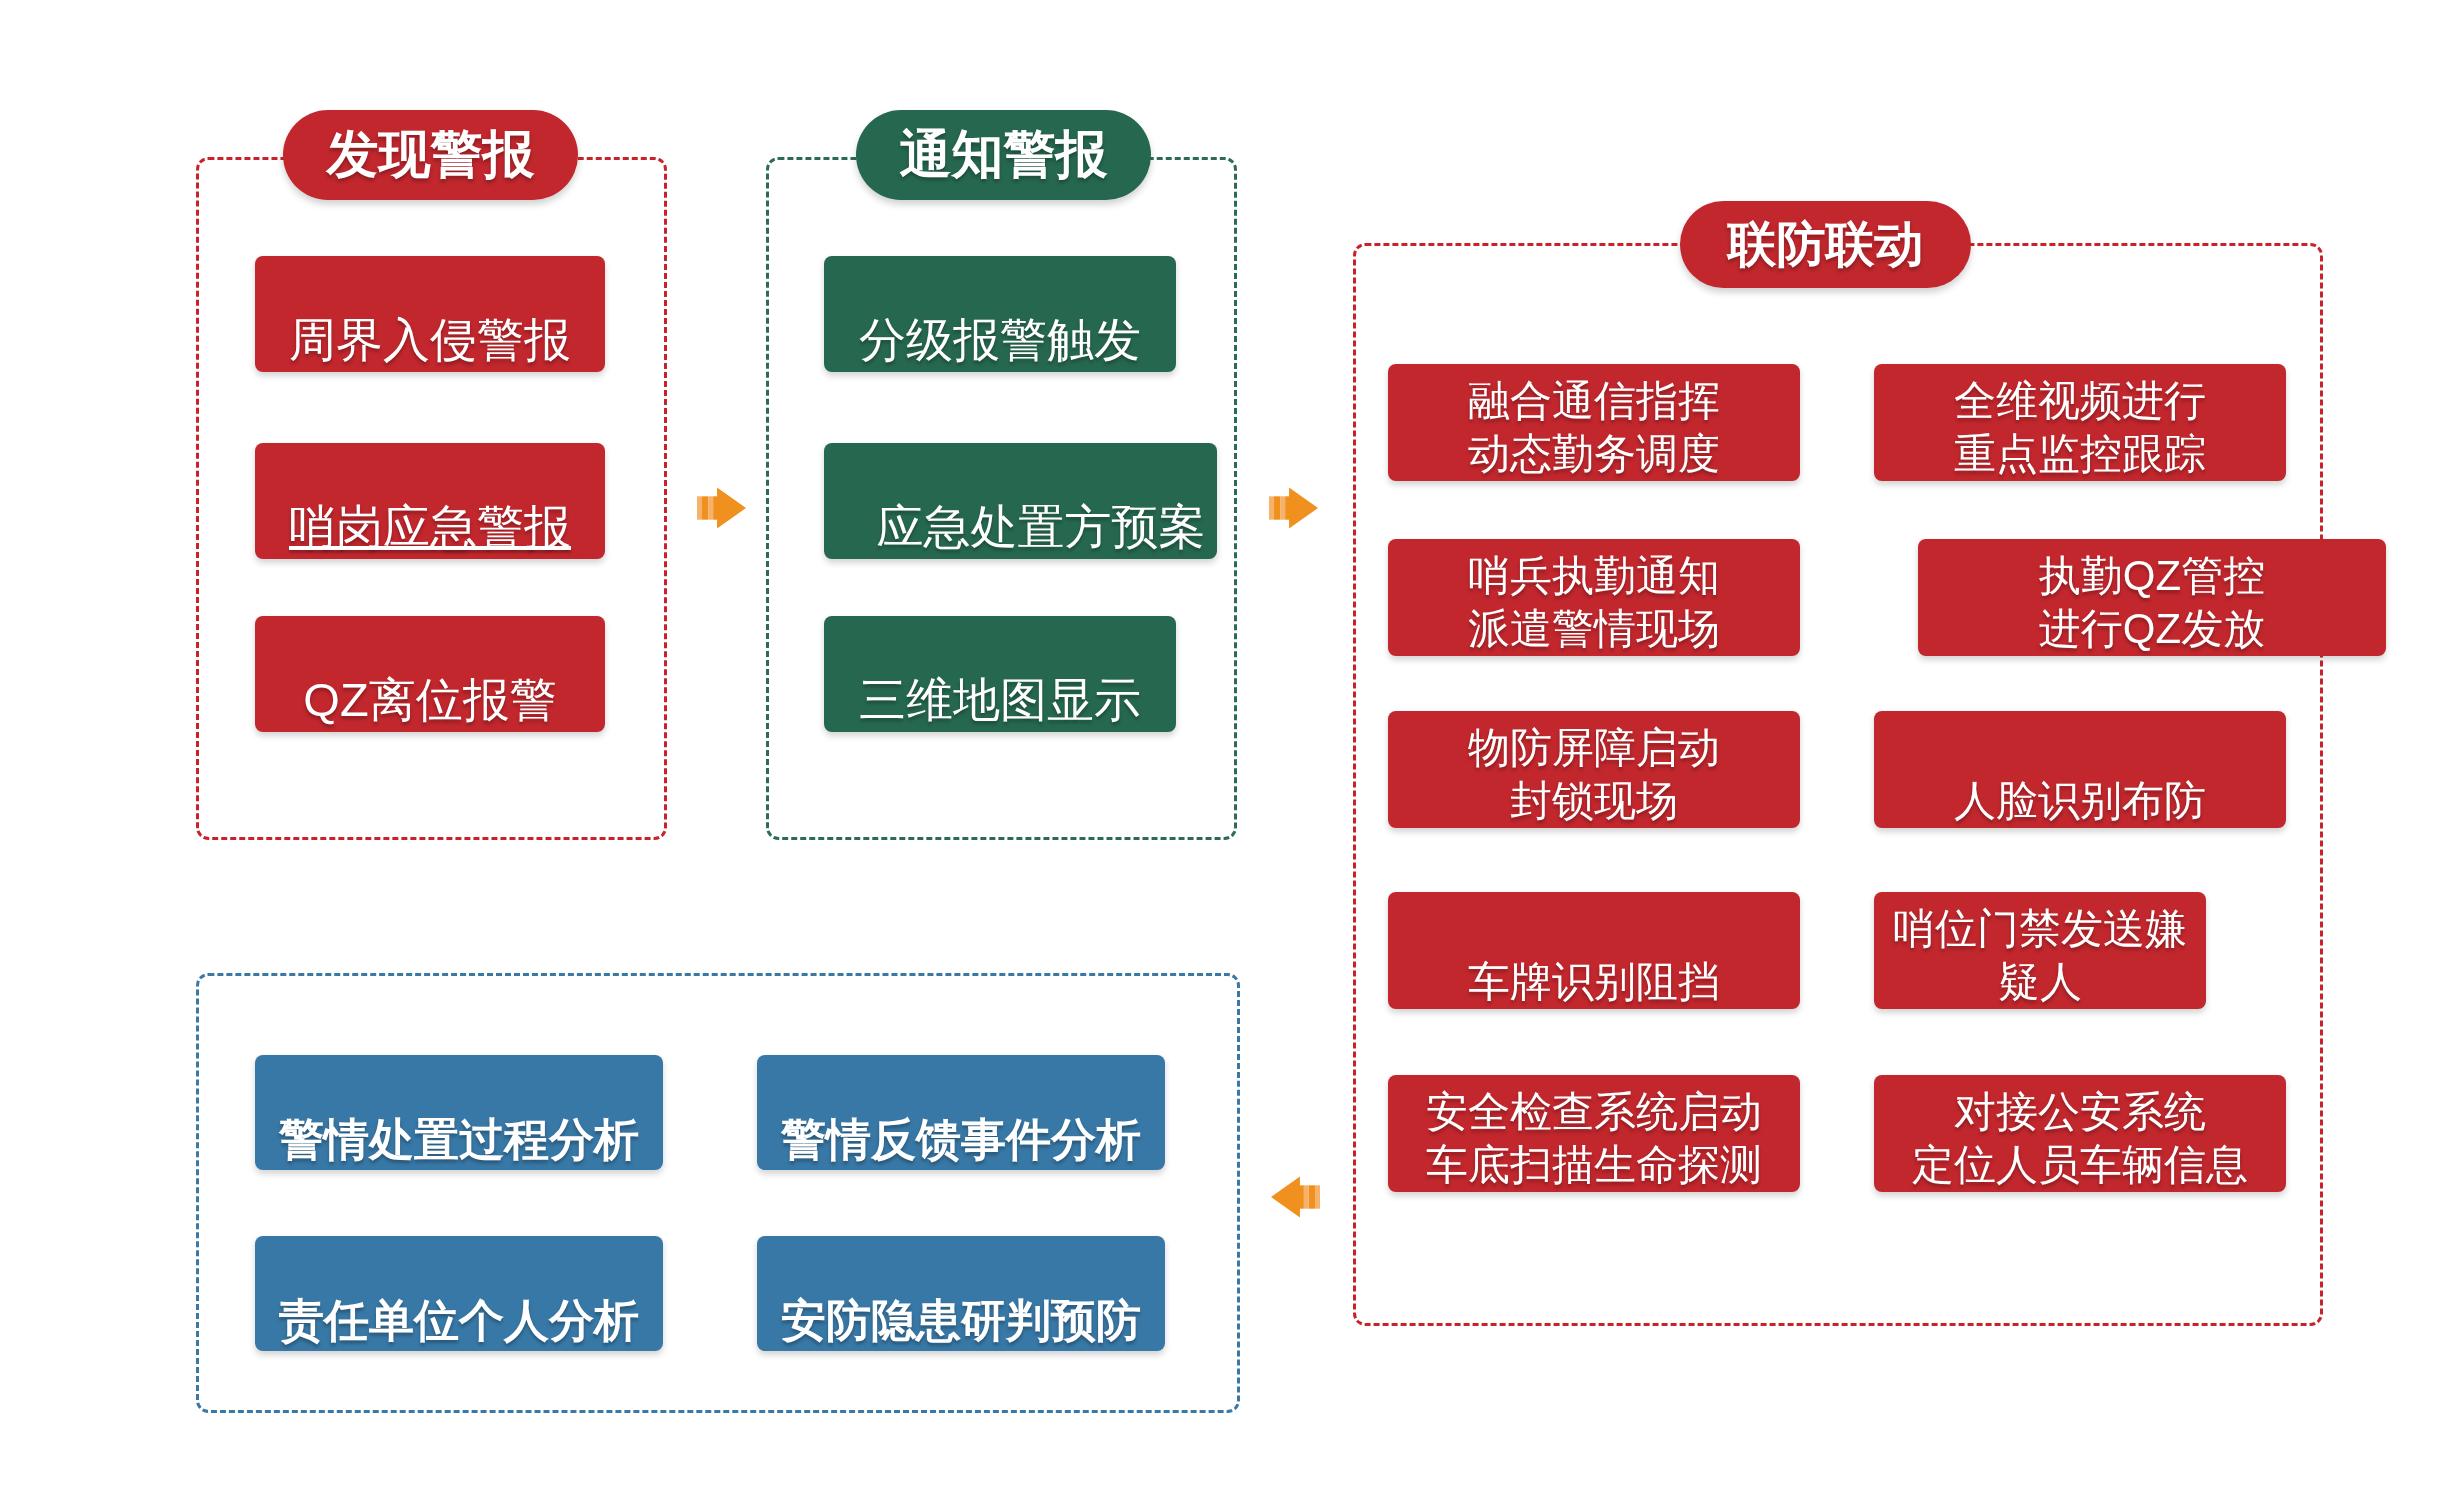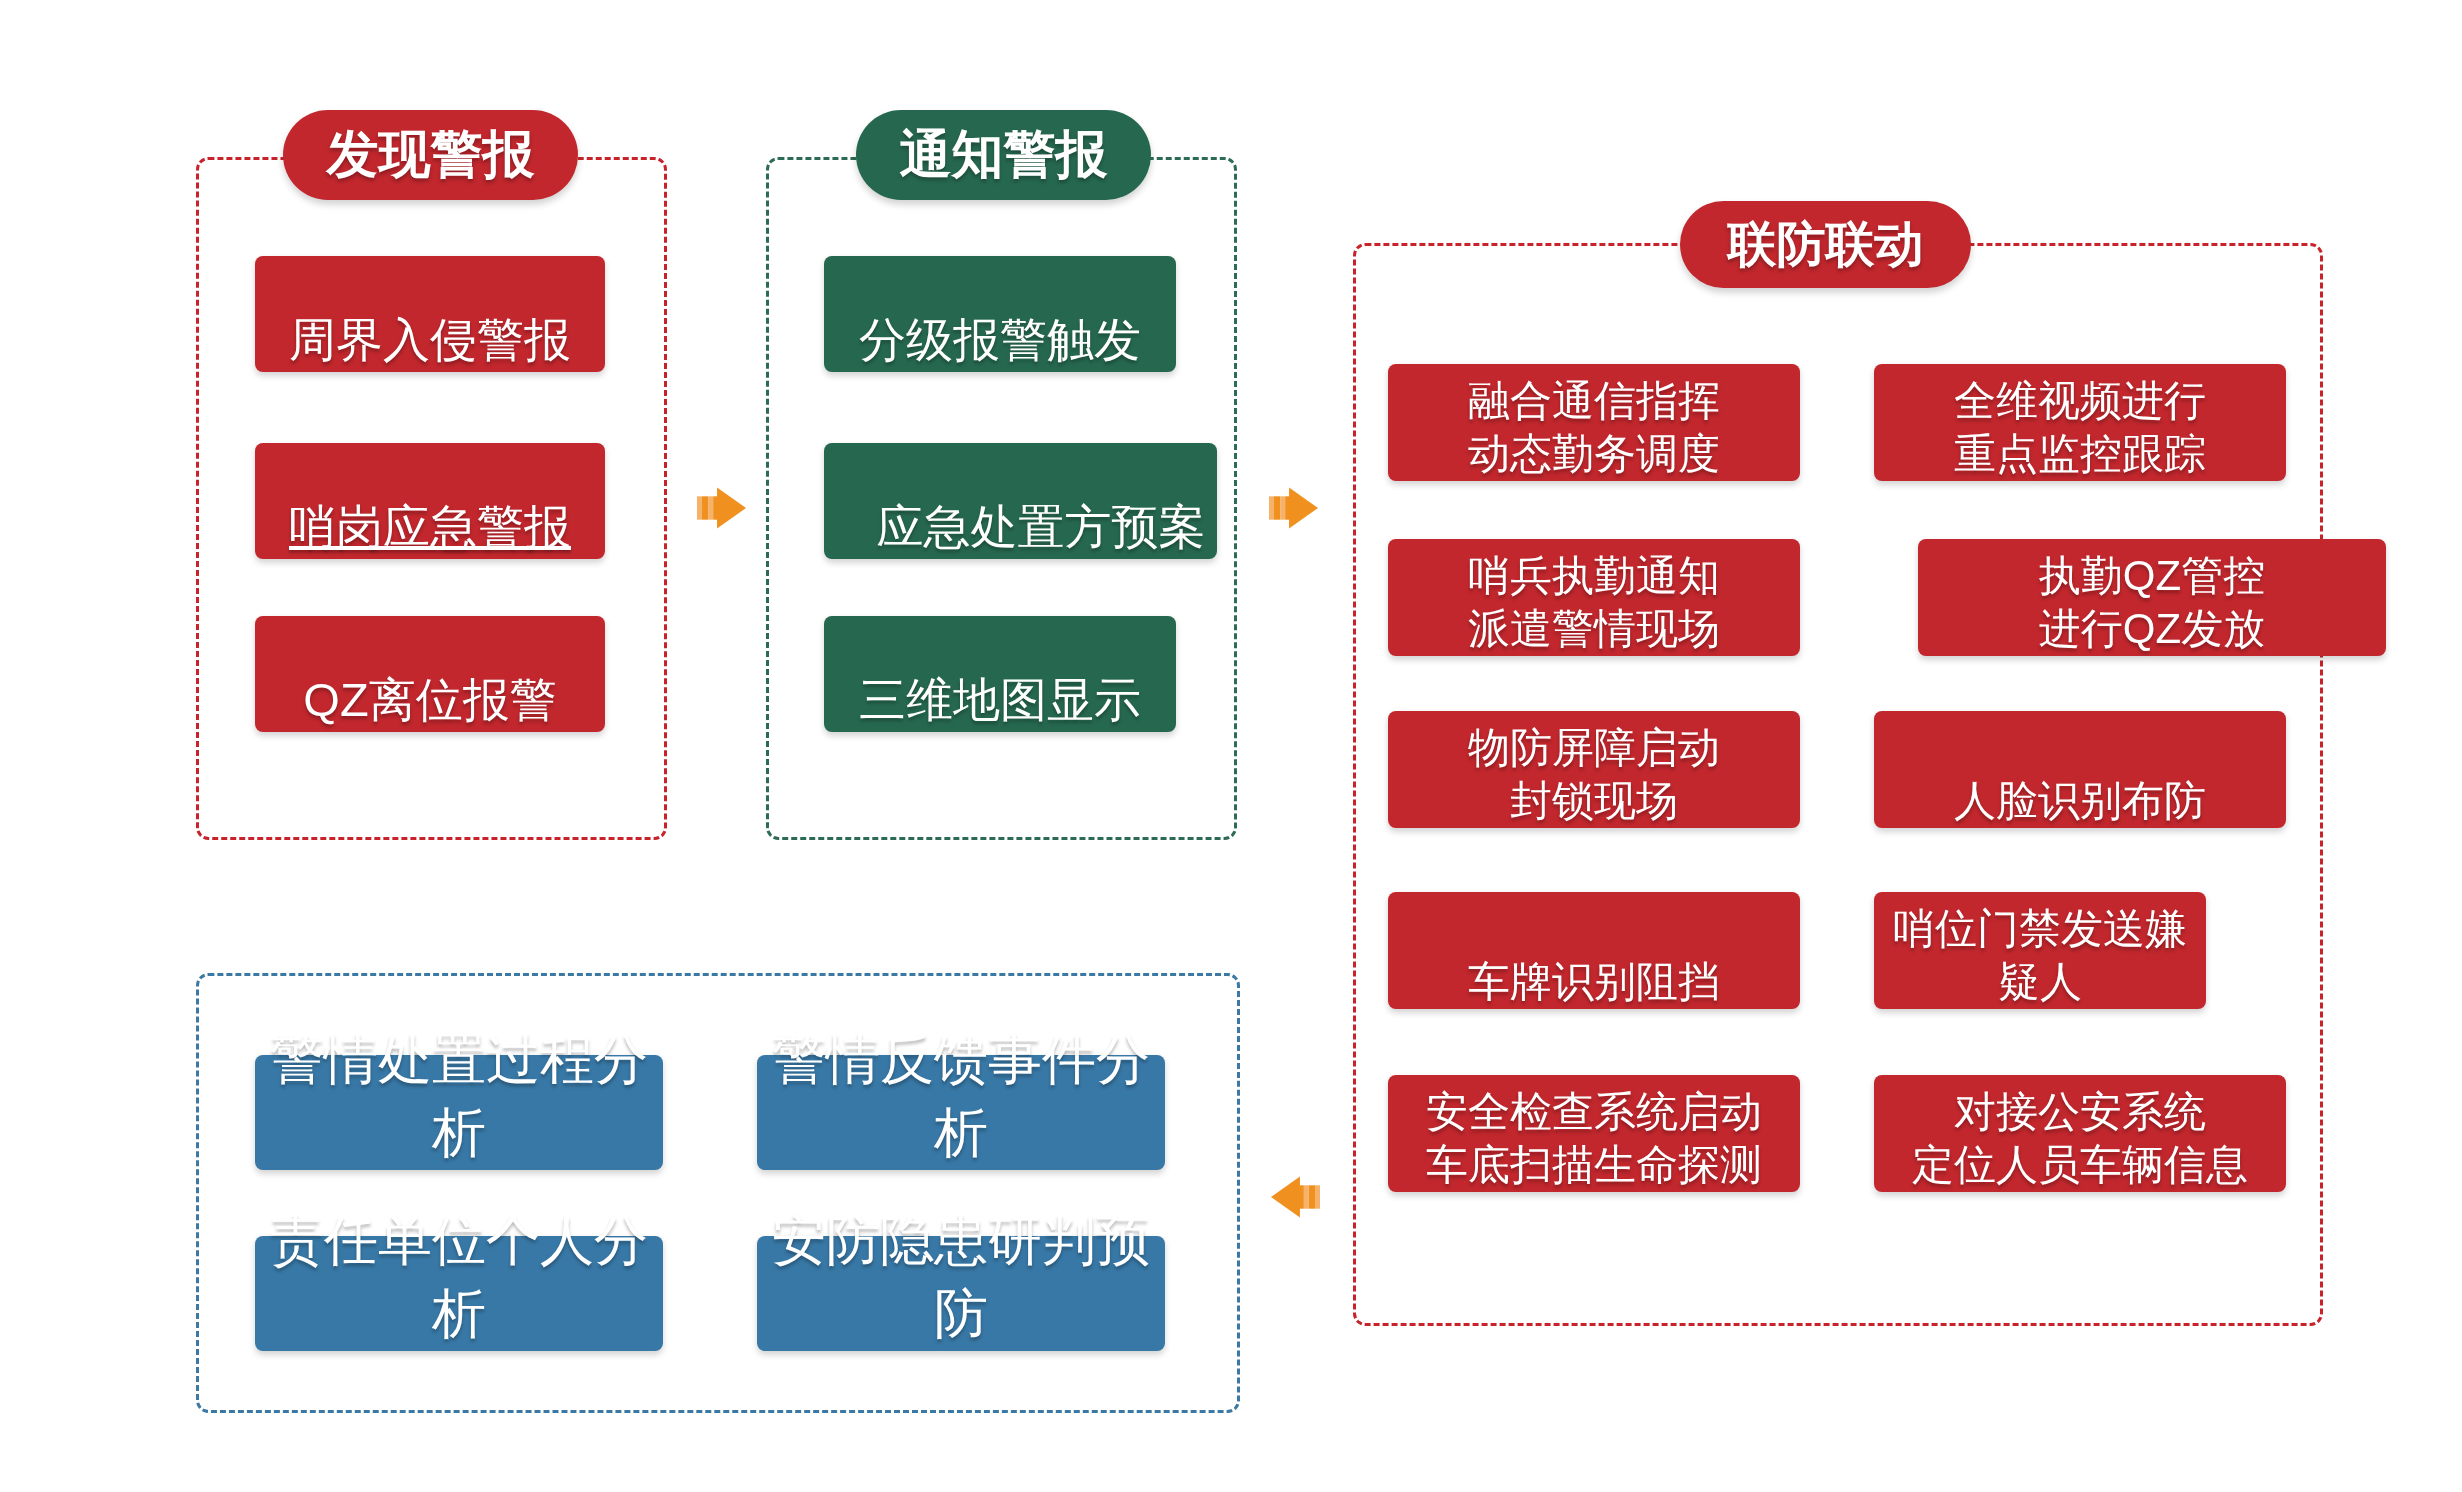--- a/index.html
+++ b/index.html
@@ -28,21 +28,21 @@
   .item{
     position:absolute;display:flex;flex-direction:column;align-items:center;justify-content:flex-end;
     color:#fff;border-radius:7.9px;text-align:center;
     box-shadow:0 3.9px 6.2px rgba(0,0,0,.17);
   }
   .item .line{display:block;text-shadow:0 2.8px 3.4px rgba(0,0,0,.28);}
   .red-item{background:#c1272d;}
   .green-item{background:#26684f;}
   .blue-item{background:#3878a6;}
   .f84{font-size:47px;}
-  .f80{font-size:54px;}
+  .f80{font-size:45px;font-weight:bold;}
   .f74{font-size:42px;line-height:1.28;}
   
   #d0{left:255px;top:256px;width:350px;height:116px;}
   #d1{left:255px;top:443px;width:350px;height:116px;text-decoration:underline;}
   #d2{left:255px;top:616px;width:350px;height:116px;}
   
   #n0{left:824px;top:256px;width:352px;height:116px;}
   #n1{left:824px;top:443px;width:352px;height:116px;padding-left:41px;}
   #n2{left:824px;top:616px;width:352px;height:116px;}
   

